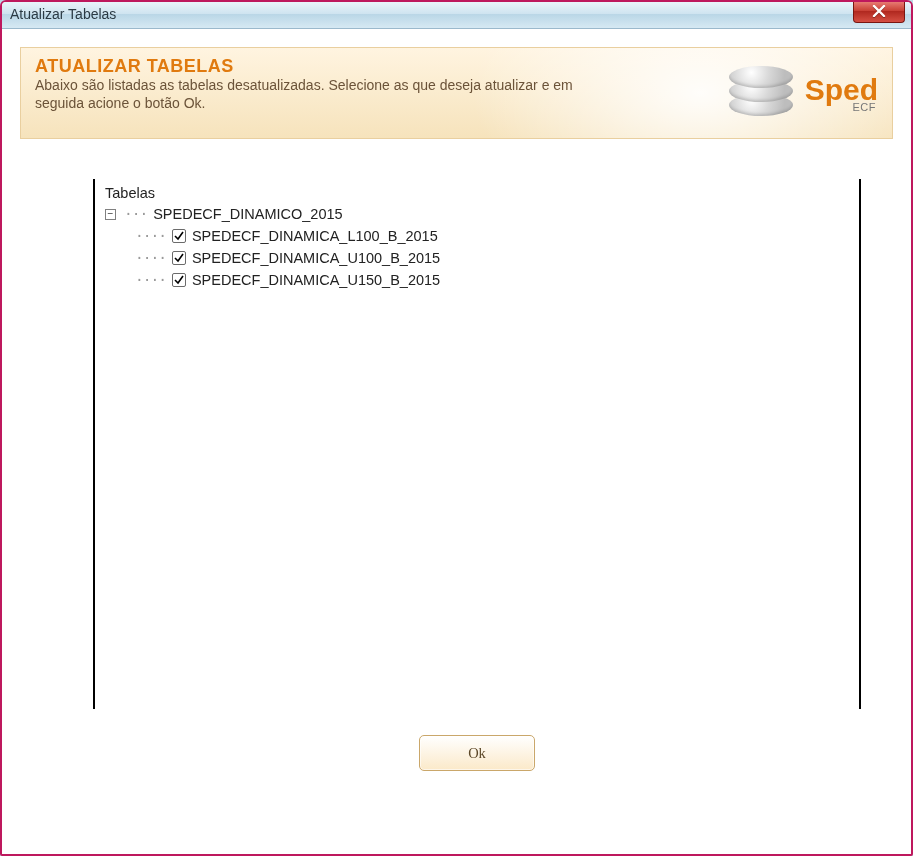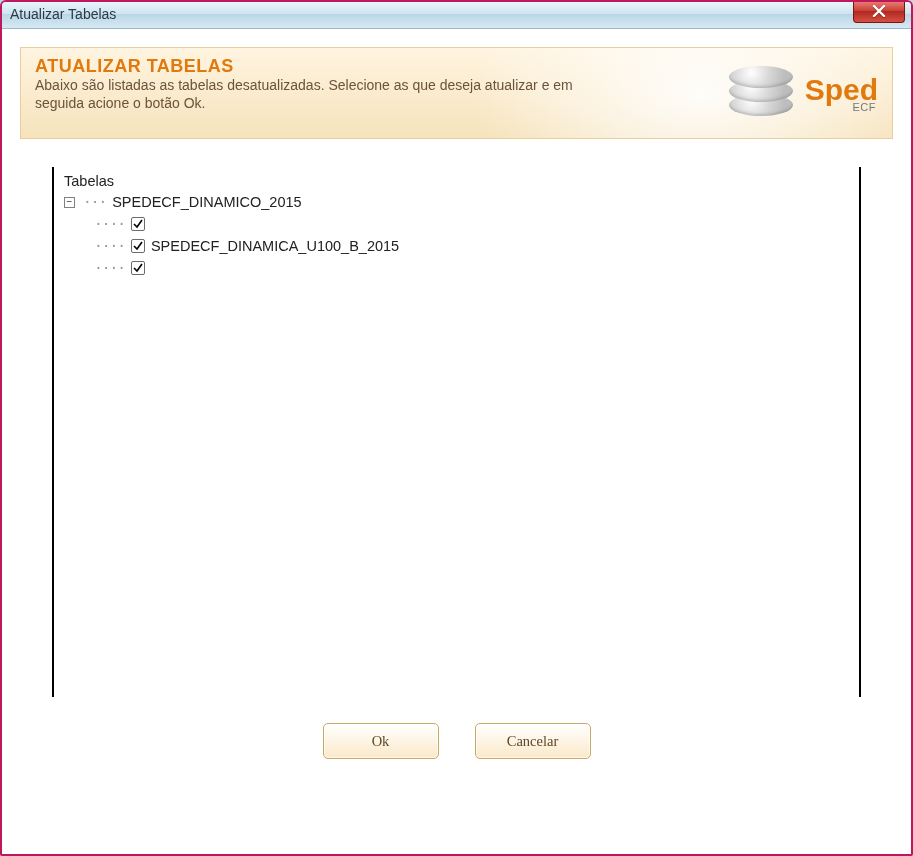--- a/index.html
+++ b/index.html
@@ -103,21 +103,22 @@
     box-shadow: inset 0 -2px 3px rgba(0,0,0,.15);
   }
   .disc.d1 { top: 0; }
   .disc.d2 { top: 14px; }
   .disc.d3 { top: 28px; }
   .logo-text { display: flex; flex-direction: column; align-items: flex-start; }
   .logo-sped { color: #e07a0f; font-size: 30px; font-weight: 600; }
   .logo-ecf  { color: #777; font-size: 11px; letter-spacing: .5px; align-self: flex-end; margin-top:-6px; margin-right:2px;}
 
   .body-area {
-    padding: 28px 50px 22px 50px;
+    padding: 40px 50px 22px 50px;
+    margin-left: 41px;
   }
 
   .tree-panel {
     border-left: 2px solid #000;
     border-right: 2px solid #000;
     height: 530px;
     padding: 6px 10px 6px 10px;
     box-sizing: border-box;
     font-size: 14.5px;
     color: #222;
@@ -236,20 +237,21 @@
           </div>
           <ul style="margin-left:30px;">
             <li>
               <div class="tree-row">
                 <span class="tree-line">····</span>
                 <span class="checkbox">
                   <svg viewBox="0 0 10 10">
                       <path d="M1 5 L4 8 L9 1" stroke="#000" stroke-width="1.6" fill="none"></path>
                     </svg>
                 </span>
+                <span>SPEDECF_DINAMICA_L100_B_2015</span>
               </div>
             </li>
             <li>
               <div class="tree-row">
                 <span class="tree-line">····</span>
                 <span class="checkbox">
                   <svg viewBox="0 0 10 10">
                       <path d="M1 5 L4 8 L9 1" stroke="#000" stroke-width="1.6" fill="none"></path>
                     </svg>
                 </span>
@@ -257,27 +259,27 @@
               </div>
             </li>
             <li>
               <div class="tree-row">
                 <span class="tree-line">····</span>
                 <span class="checkbox">
                   <svg viewBox="0 0 10 10">
                       <path d="M1 5 L4 8 L9 1" stroke="#000" stroke-width="1.6" fill="none"></path>
                     </svg>
                 </span>
+                <span>SPEDECF_DINAMICA_U150_B_2015</span>
               </div>
             </li>
           </ul>
         </li>
       </ul>
     </div>
 
     <div class="button-row">
       <div class="btn">Ok</div>
-      <div class="btn">Cancelar</div>
     </div>
 
   </div>
 
 </div>
 
 </body></html>

